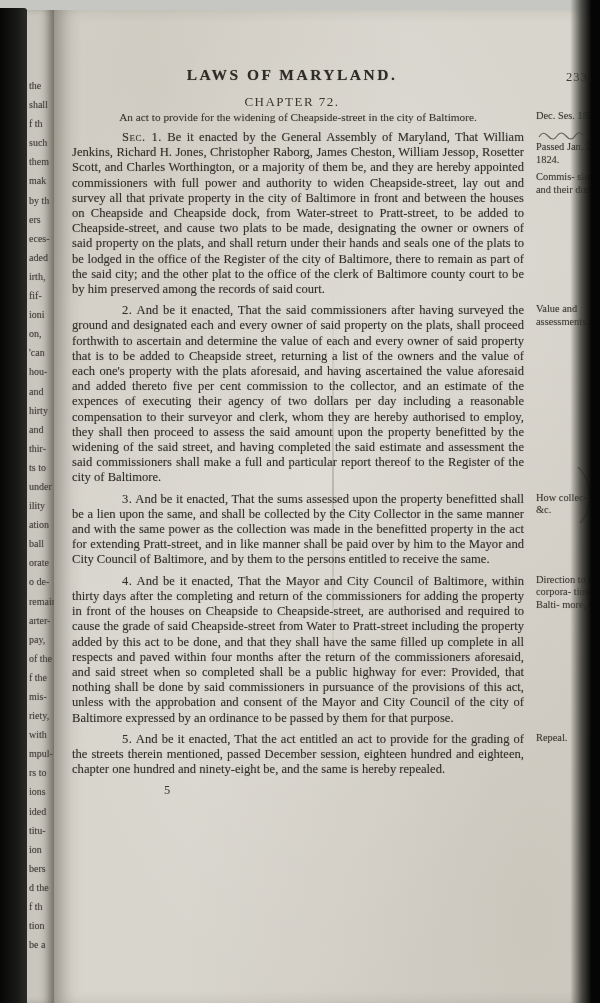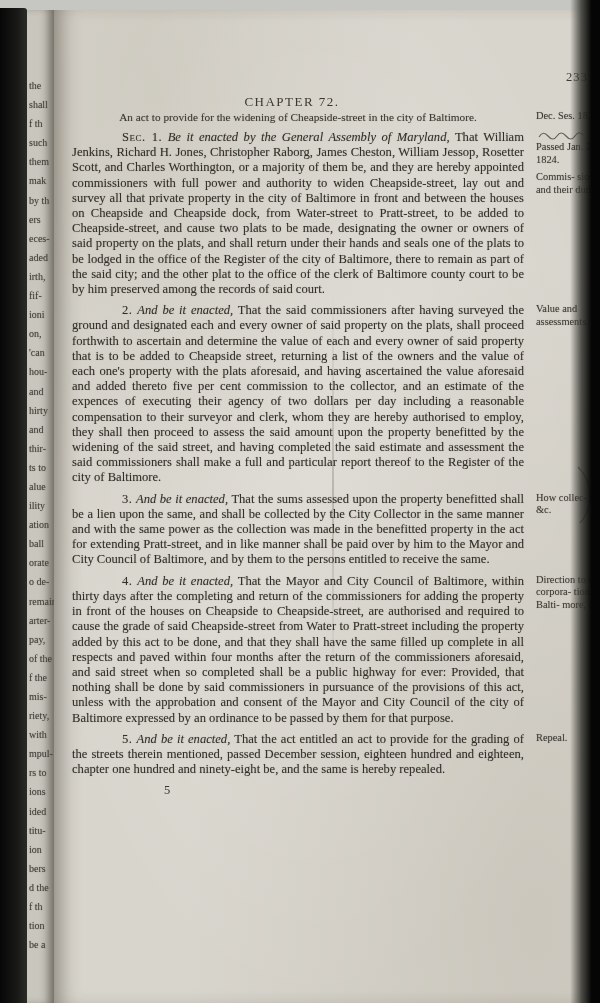--- a/index.html
+++ b/index.html
@@ -58,21 +58,21 @@
   }
   
   .content{position:absolute;left:18px;top:100px;width:538px;}
   .row{display:flex;align-items:flex-start;margin-bottom:6px;}
   .para{
     width:452px;font-size:12.6px;line-height:15.2px;text-align:justify;
     text-indent:14px;color:#32302a;text-shadow:0 0 1px rgba(60,55,45,0.35);
   }
   .act-title{text-indent:0;text-align:center;font-size:11.3px;line-height:14px;color:#3a382f;}
   .sec-label{font-variant:small-caps;letter-spacing:0.5px;margin-left:36px;}
-  .enacting{font-style:italic;}
+  .enacting{}
   .note{
     width:86px;box-sizing:border-box;padding-left:12px;
     font-size:10.4px;line-height:12.6px;color:#3c3a33;
     text-shadow:0 0 1px rgba(70,65,55,0.4);
   }
   .note-text + .note-text{margin-top:5px;}
   .squiggle{display:block;margin:0 0 1px 2px;}
   .signature{margin:4px 0 0 92px;font-size:12.5px;color:#3a382f;}
   .pen-stroke{position:absolute;left:520px;top:455px;}
 </style>
@@ -101,21 +101,21 @@
         <div class="fragment">fif-</div>
         <div class="fragment">ioni</div>
         <div class="fragment">on,</div>
         <div class="fragment">'can</div>
         <div class="fragment">hou-</div>
         <div class="fragment">and</div>
         <div class="fragment">hirty</div>
         <div class="fragment">and</div>
         <div class="fragment">thir-</div>
         <div class="fragment">ts to</div>
-        <div class="fragment">alue</div>
+        <div class="fragment">under</div>
         <div class="fragment">ility</div>
         <div class="fragment">ation</div>
         <div class="fragment">ball</div>
         <div class="fragment">orate</div>
         <div class="fragment">o de-</div>
         <div class="fragment">remain</div>
         <div class="fragment">arter-</div>
         <div class="fragment">pay,</div>
         <div class="fragment">of the</div>
         <div class="fragment">f the</div>
@@ -131,20 +131,21 @@
         <div class="fragment">bers</div>
         <div class="fragment">d the</div>
         <div class="fragment">f th</div>
         <div class="fragment">tion</div>
         <div class="fragment">be a</div>
       </div>
   </div>
 
   <div class="paper">
 
+    <div class="header-title">LAWS OF MARYLAND.</div>
     <div class="page-number">233</div>
     <div class="chapter-heading">CHAPTER 72.</div>
 
     <div class="crease"></div>
 
     <svg class="pen-stroke" width="22" height="60" viewBox="0 0 22 60">
       <path d="M4,2 C 20,18 20,42 6,58" fill="none" stroke="#35332c" stroke-width="1.3" opacity="0.65"></path>
     </svg>
 
     <div class="content">

